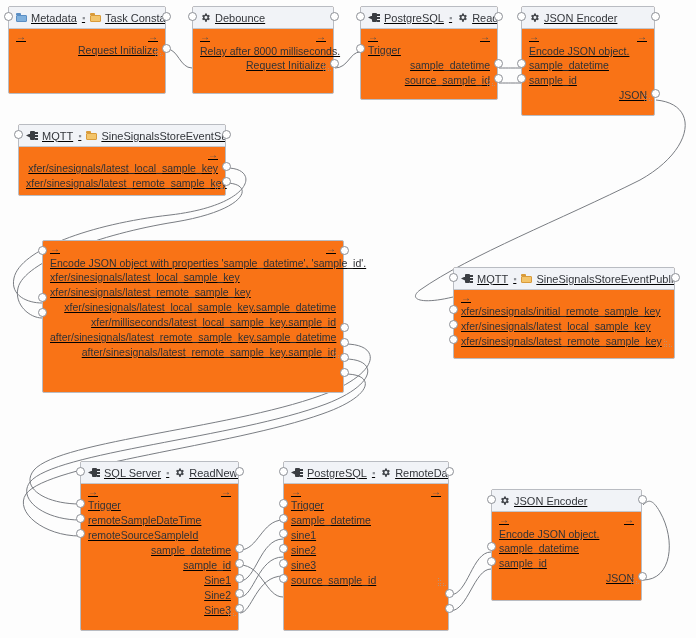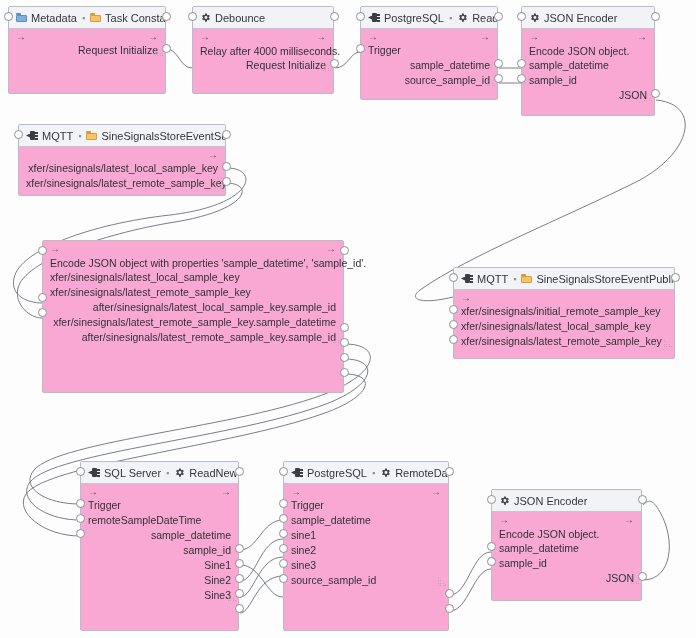--- a/index.html
+++ b/index.html
@@ -8,26 +8,27 @@
     background:#fdfdfd;
     font-family:"Liberation Sans", sans-serif;
     overflow:hidden;
     position:relative;
   }
   #canvas{position:absolute;inset:0;width:696px;height:638px;}
   #edges{position:absolute;left:0;top:0;width:696px;height:638px;pointer-events:none;z-index:1;}
 
   .node{
     position:absolute;
-    background:#f9a8d4;
+    background:#f97316;
     border:1px solid #b9bcc2;
     border-radius:2px;
     box-sizing:border-box;
     z-index:2;
     box-shadow:0 0 0 0 rgba(0,0,0,0);
+    text-decoration:underline;
   }
   .node-header{
     height:21px;
     background:#f1f3f7;
     border-bottom:1px solid #c3c6cc;
     display:flex;
     align-items:center;
     gap:4px;
     padding:0 6px 0 7px;
     font-size:11px;
@@ -175,21 +176,21 @@
         <span class="ic gear"><svg width="11" height="11" viewBox="0 0 24 24">
             <path fill="#44474c" d="M19.4 13a7.6 7.6 0 0 0 0-2l2.1-1.6-2-3.5-2.5 1a7.7 7.7 0 0 0-1.7-1L15 3H11l-.3 2.9c-.6.2-1.2.6-1.7 1l-2.5-1-2 3.5L6.6 11a7.6 7.6 0 0 0 0 2l-2.1 1.6 2 3.5 2.5-1c.5.4 1 .8 1.7 1L11 21h4l.3-2.9c.6-.2 1.2-.6 1.7-1l2.5 1 2-3.5L19.4 13zM13 15.2a3.2 3.2 0 1 1 0-6.4 3.2 3.2 0 0 1 0 6.4z"></path>
           </svg></span>
         <span class="hdr-label">Debounce</span>
       </div>
       <div class="node-body">
         <div class="arrow-row">
           <span class="arr">→</span>
           <span class="arr">→</span>
         </div>
-        <div class="desc">Relay after 4000 milliseconds.</div>
+        <div class="desc">Relay after 8000 milliseconds.</div>
         <div class="row out">Request Initialize</div>
         <span class="grip">
           <i style="right:0px;bottom:0px"></i>
           <i style="right:2.5px;bottom:0px"></i>
           <i style="right:5px;bottom:0px"></i>
           <i style="right:7.5px;bottom:0px"></i>
           <i style="right:2.5px;bottom:2.5px"></i>
           <i style="right:5px;bottom:2.5px"></i>
           <i style="right:7.5px;bottom:2.5px"></i>
           <i style="right:5px;bottom:5px"></i>
@@ -323,22 +324,23 @@
     <div class="port" style="left: 221.5px; top: 177px;"></div>
     <div class="node" style="left: 42px; top: 240px; width: 302px; height: 153px;">
       <div class="node-body">
         <div class="arrow-row">
           <span class="arr">→</span>
           <span class="arr">→</span>
         </div>
         <div class="desc">Encode JSON object with  properties 'sample_datetime', 'sample_id'.</div>
         <div class="row in">xfer/sinesignals/latest_local_sample_key</div>
         <div class="row in">xfer/sinesignals/latest_remote_sample_key</div>
-        <div class="row out">after/sinesignals/latest_local_sample_key.sample_id</div>
-        <div class="row out">xfer/sinesignals/latest_remote_sample_key.sample_datetime</div>
+        <div class="row out">xfer/sinesignals/latest_local_sample_key.sample_datetime</div>
+        <div class="row out">xfer/milliseconds/latest_local_sample_key.sample_id</div>
+        <div class="row out">after/sinesignals/latest_remote_sample_key.sample_datetime</div>
         <div class="row out">after/sinesignals/latest_remote_sample_key.sample_id</div>
         <span class="grip">
           <i style="right:0px;bottom:0px"></i>
           <i style="right:2.5px;bottom:0px"></i>
           <i style="right:5px;bottom:0px"></i>
           <i style="right:7.5px;bottom:0px"></i>
           <i style="right:2.5px;bottom:2.5px"></i>
           <i style="right:5px;bottom:2.5px"></i>
           <i style="right:7.5px;bottom:2.5px"></i>
           <i style="right:5px;bottom:5px"></i>
@@ -415,20 +417,21 @@
           </svg></span>
         <span class="hdr-label">ReadNewerL...</span>
       </div>
       <div class="node-body">
         <div class="arrow-row">
           <span class="arr">→</span>
           <span class="arr">→</span>
         </div>
         <div class="row in">Trigger</div>
         <div class="row in">remoteSampleDateTime</div>
+        <div class="row in">remoteSourceSampleId</div>
         <div class="row out">sample_datetime</div>
         <div class="row out">sample_id</div>
         <div class="row out">Sine1</div>
         <div class="row out">Sine2</div>
         <div class="row out">Sine3</div>
         <span class="grip">
           <i style="right:0px;bottom:0px"></i>
           <i style="right:2.5px;bottom:0px"></i>
           <i style="right:5px;bottom:0px"></i>
           <i style="right:7.5px;bottom:0px"></i>

